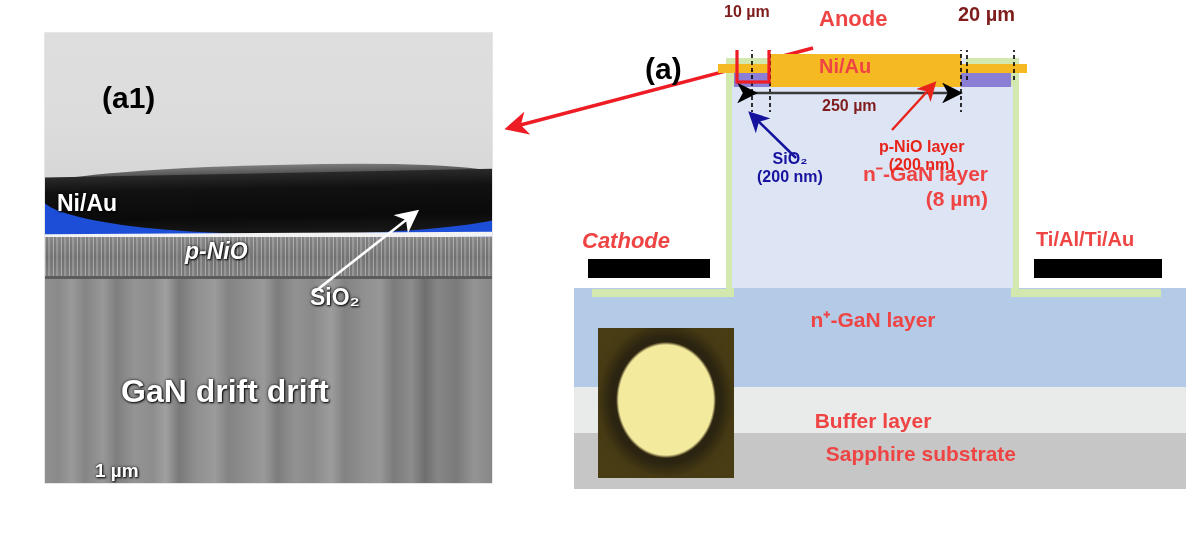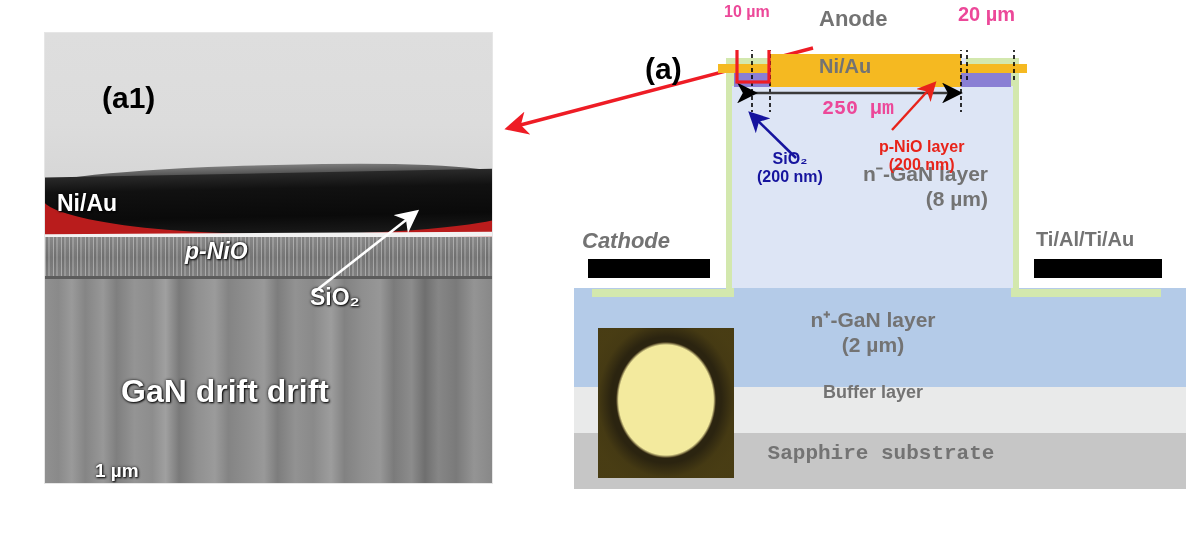--- a/index.html
+++ b/index.html
@@ -14,21 +14,21 @@
     font-family: "Liberation Sans", sans-serif;
     overflow: hidden;
   }
   .fig { position: absolute; top: 0; left: 0; width: 1200px; height: 535px; }
 
   
   #tem-panel {
     position: absolute;
     left: 45px; top: 33px;
     width: 447px; height: 450px;
-    background: #b91c1c;
+    background: #1d4ed8;
     overflow: hidden;
     box-shadow: 0 0 0 1px #e6e6e6;
   }
   
   #tem-vacuum {
     position: absolute; left: 0; top: 0; width: 100%; height: 152px;
     background: linear-gradient(180deg,#dedede 0%, #dcdcdc 60%, #d6d6d6 100%);
   }
   
   #tem-niau {
@@ -199,38 +199,38 @@
       rgba(60,48,22,0.9) 99%, rgba(0,0,0,0) 100%);
   }
   #inset-corner {
     position: absolute; left: 0; top: 0; width: 100%; height: 100%;
     background: radial-gradient(ellipse 58% 60% at 50% 48%,
       rgba(0,0,0,0) 0%, rgba(0,0,0,0) 70%, rgba(74,62,20,0.85) 86%, rgba(74,62,20,0.95) 100%);
   }
 
   
   .s-label {
-    position: absolute; font-weight: bold; color: #737373; white-space: nowrap;
+    position: absolute; font-weight: bold; color: #ef4444; white-space: nowrap;
     text-align: center;
   }
   #lab-anode   { left: 245px; top: -44px; font-size: 22px; }
   #lab-niau    { left: 245px; top: 5px;   font-size: 20px; }
   #lab-cathode { left: 8px;   top: 178px; font-size: 22px; font-style: italic; }
   #lab-tiau    { left: 462px; top: 178px; font-size: 20px; text-align: right; }
   #lab-nminus  { left: 184px; top: 112px; font-size: 21px; line-height: 1.18; text-align:right; width: 230px;}
   #lab-nplus   { left: 184px; top: 258px; font-size: 21px; line-height: 1.18; text-align:center; width: 230px;}
-  #lab-buffer  { left: 184px; top: 332px; font-size: 18px; width: 230px; }
-  #lab-sapphire{ left: 172px; top: 392px; font-size: 21px; width: 270px; text-align:center;font-family:Liberation Mono, monospace;}
+  #lab-buffer  { left: 184px; top: 359px; font-size: 21px; width: 230px; }
+  #lab-sapphire{ left: 172px; top: 392px; font-size: 21px; width: 270px; text-align:right;}
 
   .dim-text {
-    position: absolute; font-weight: bold; color: #ec4899; white-space: nowrap; text-align: center;
+    position: absolute; font-weight: bold; color: #7f1d1d; white-space: nowrap; text-align: center;
   }
   #dim-10  { left: 150px; top: -47px; font-size: 16px; }
   #dim-20  { left: 384px; top: -47px; font-size: 20px; }
-  #dim-250 { left: 248px; top: 47px;  font-size: 20px; font-family: Liberation Mono, monospace; }
+  #dim-250 { left: 248px; top: 47px;  font-size: 16px; }
 
   #lab-sio2 {
     position: absolute; left: 183px; top: 100px;
     color: #16149e; font-weight: bold; font-size: 16px;
     line-height: 1.15; text-align: center;
   }
   #lab-pnio {
     position: absolute; left: 305px; top: 88px;
     color: #e8231a; font-weight: bold; font-size: 16px;
     line-height: 1.15; text-align: center;
@@ -353,21 +353,20 @@
     <div id="lab-cathode" class="s-label">Cathode</div>
     <div id="lab-tiau" class="s-label">Ti/Al/Ti/Au</div>
 
     <div id="lab-nminus" class="s-label">
       <div>n⁻-GaN layer</div>
       <div>(8 µm)</div>
     </div>
 
     <div id="lab-nplus" class="s-label">
       <div>n⁺-GaN layer</div>
-      <div>(2 µm)</div>
     </div>
 
     <div id="lab-buffer" class="s-label">Buffer layer</div>
     <div id="lab-sapphire" class="s-label">Sapphire substrate</div>
 
     <div id="dim-10" class="dim-text">10 µm</div>
     <div id="dim-250" class="dim-text">250 µm</div>
     <div id="dim-20" class="dim-text">20 µm</div>
 
     <div id="lab-sio2">

